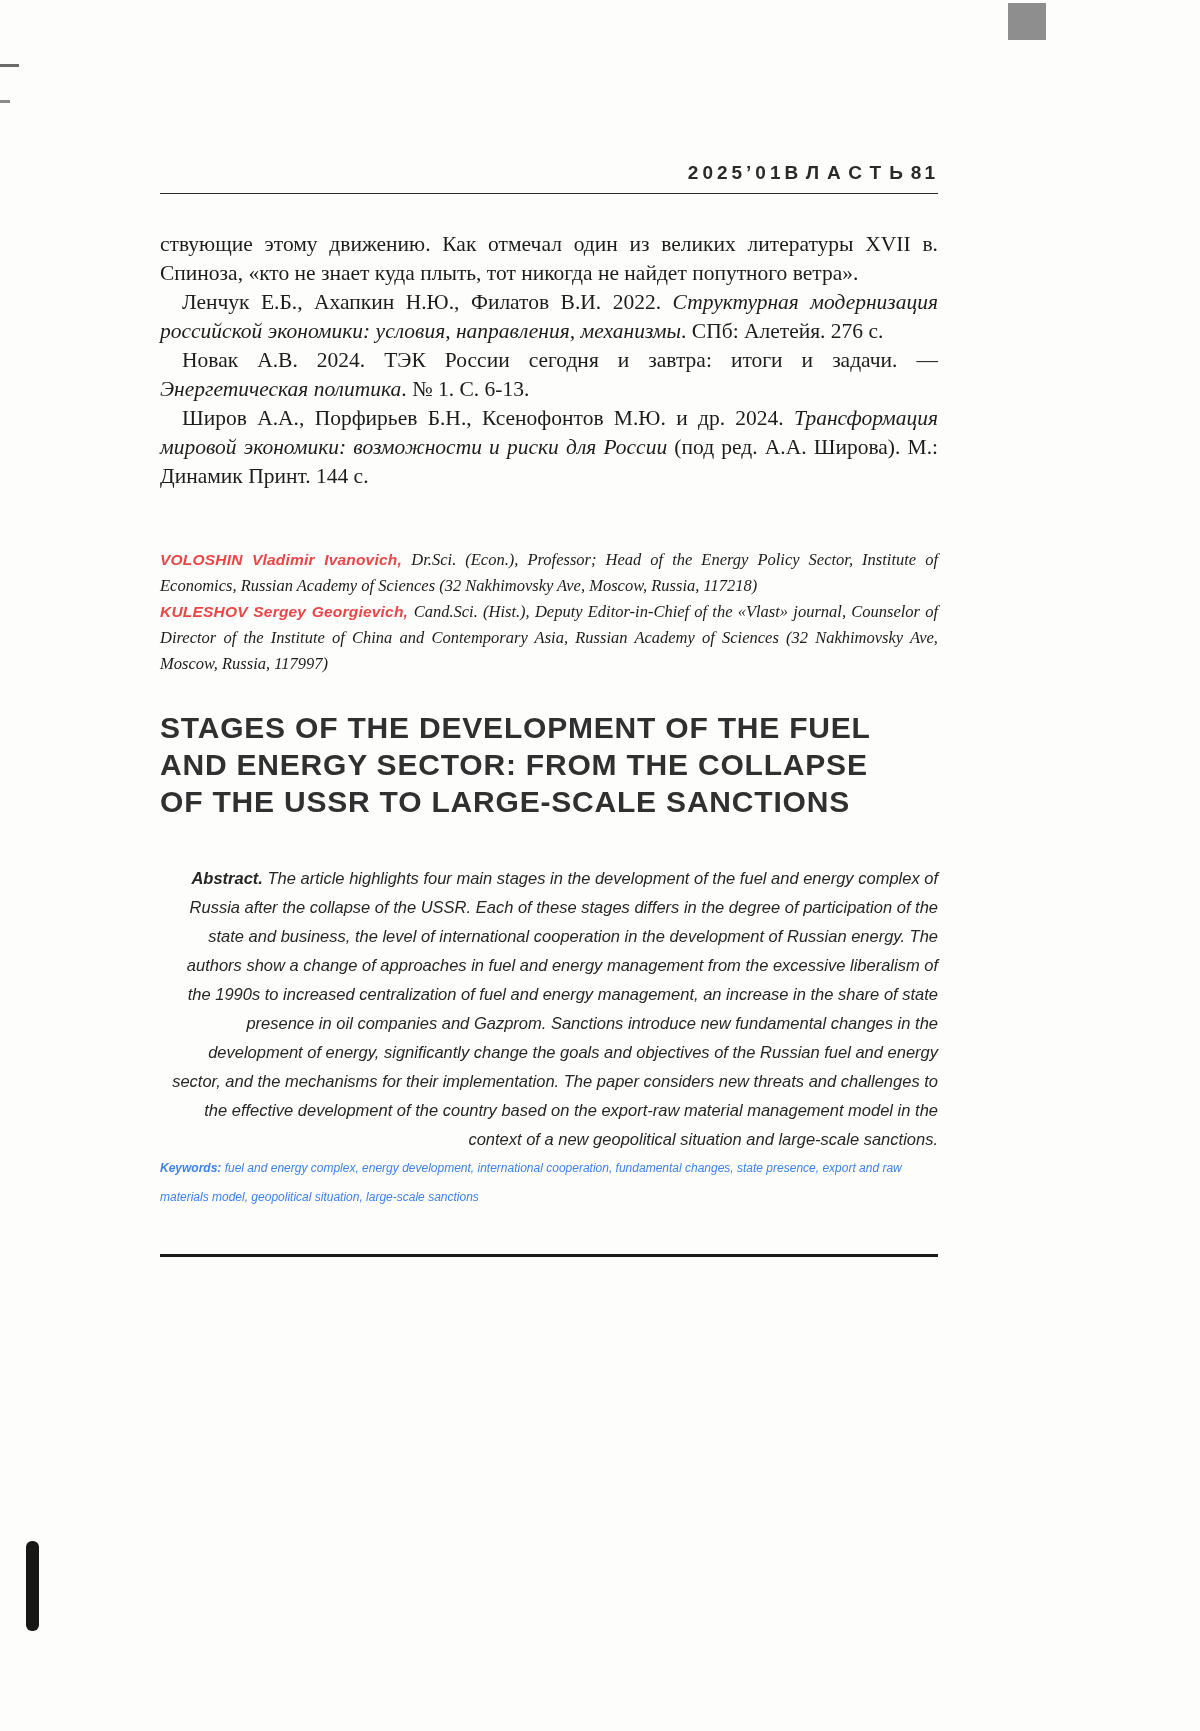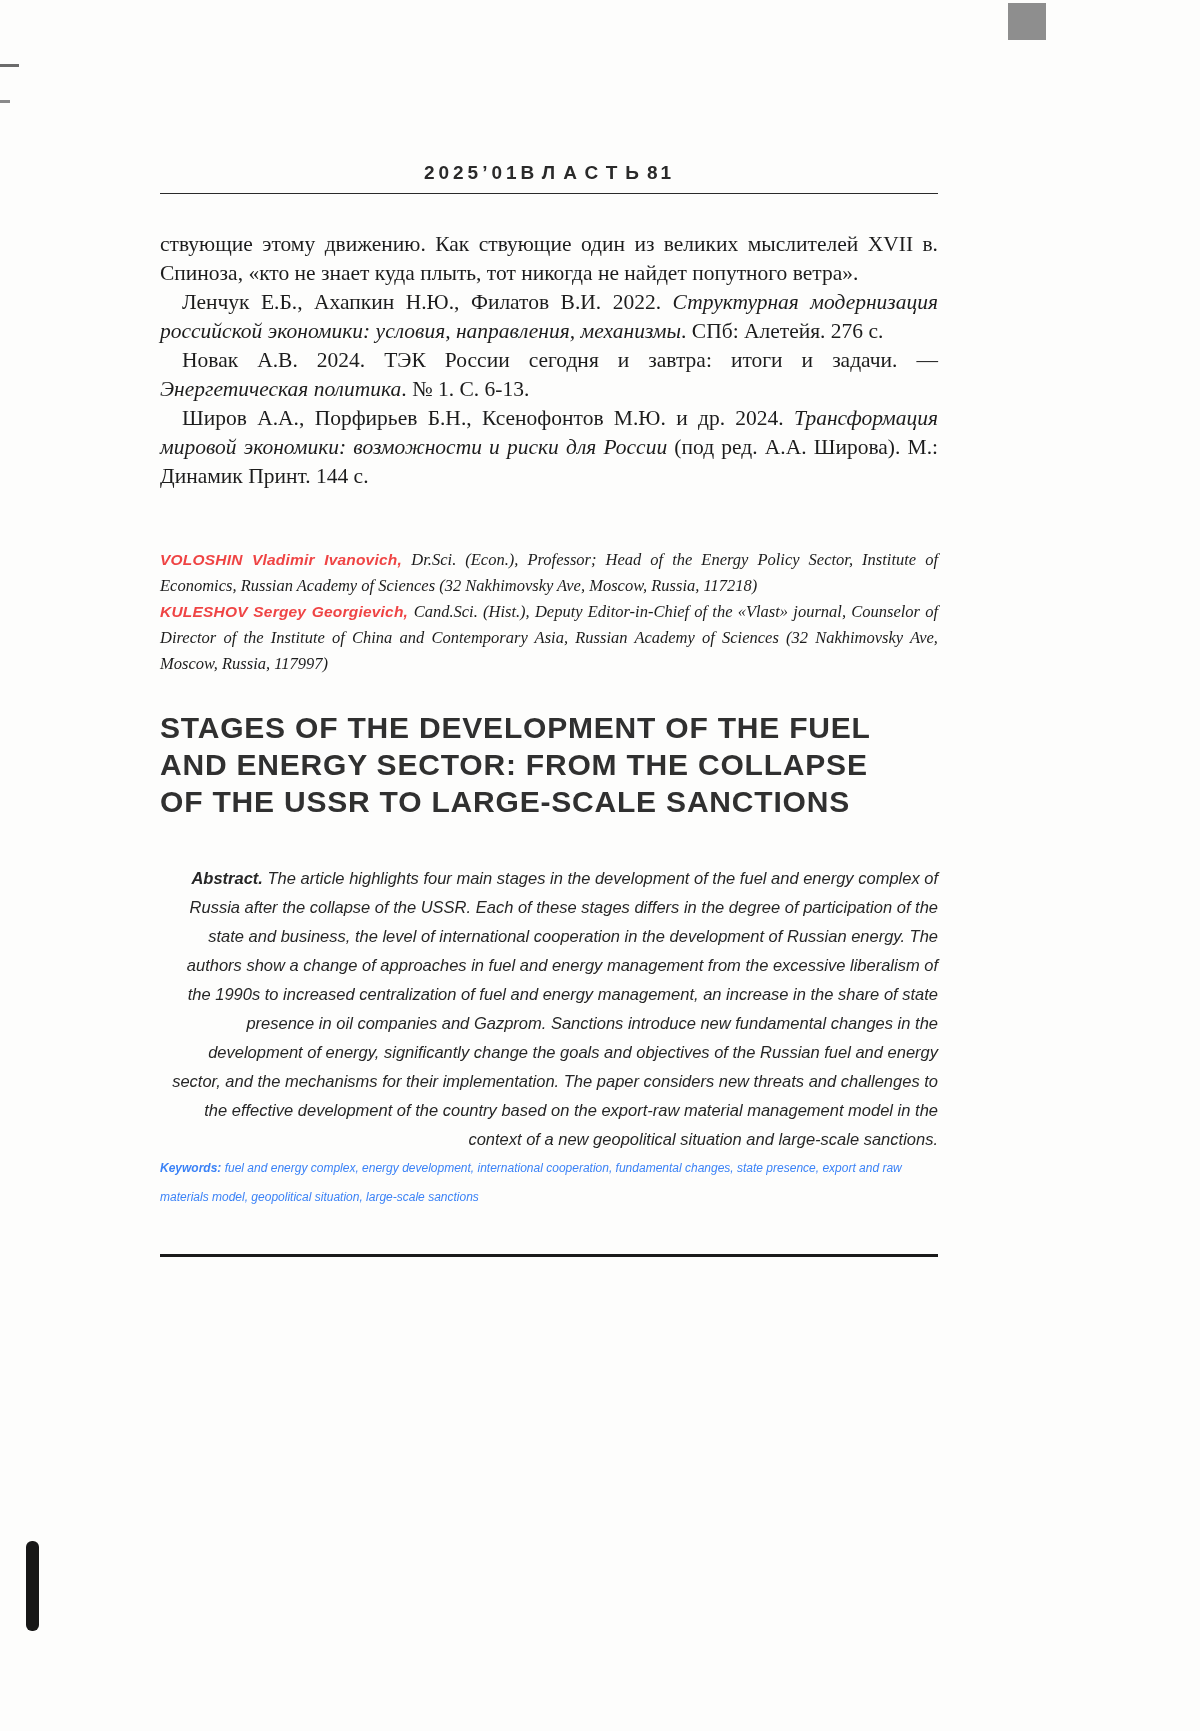--- a/index.html
+++ b/index.html
@@ -16,21 +16,21 @@
   .content {
     position: absolute;
     left: 160px;
     top: 120px;
     width: 778px;
   }
 
   
   .page-header {
     display: flex;
-    justify-content: center;
+    justify-content: flex-end;
     align-items: baseline;
     font-family: "Liberation Sans", sans-serif;
     font-size: 19px;
     font-weight: 600;
     color: #2a2a2a;
   }
   .hdr-issue { letter-spacing: 4px; }
   .hdr-journal { letter-spacing: 8px; margin-top: 42px; }
   .hdr-page { letter-spacing: 3px; }
   .header-rule {
@@ -152,21 +152,21 @@
 
 <div class="content">
 
   <div class="page-header">
     <span class="hdr-issue">2025’01</span>
     <span class="hdr-journal">ВЛАСТЬ</span>
     <span class="hdr-page">81</span>
   </div>
   <div class="header-rule"></div>
 
-  <p class="lead">ствующие этому движению. Как ствующие один из великих мыслителей XVII в. Спиноза, «кто не знает куда плыть, тот никогда не найдет попутного ветра».</p>
+  <p class="lead">ствующие этому движению. Как отмечал один из великих литературы XVII в. Спиноза, «кто не знает куда плыть, тот никогда не найдет попутного ветра».</p>
 
 
 
   <p class="ref"><span>Ленчук Е.Б., Ахапкин Н.Ю., Филатов В.И. 2022. </span><span class="ital">Структурная модернизация российской экономики: условия, направления, механизмы</span><span>. СПб: Алетейя. 276 с.</span></p>
 
   <p class="ref"><span>Новак А.В. 2024. ТЭК России сегодня и завтра: итоги и задачи. — </span><span class="ital">Энергетическая политика</span><span>. № 1. С. 6-13.</span></p>
 
   <p class="ref"><span>Широв А.А., Порфирьев Б.Н., Ксенофонтов М.Ю. и др. 2024. </span><span class="ital">Трансформация мировой экономики: возможности и риски для России</span><span> (под ред. А.А. Широва). М.: Динамик Принт. 144 с.</span></p>
 
   <div class="bios">

